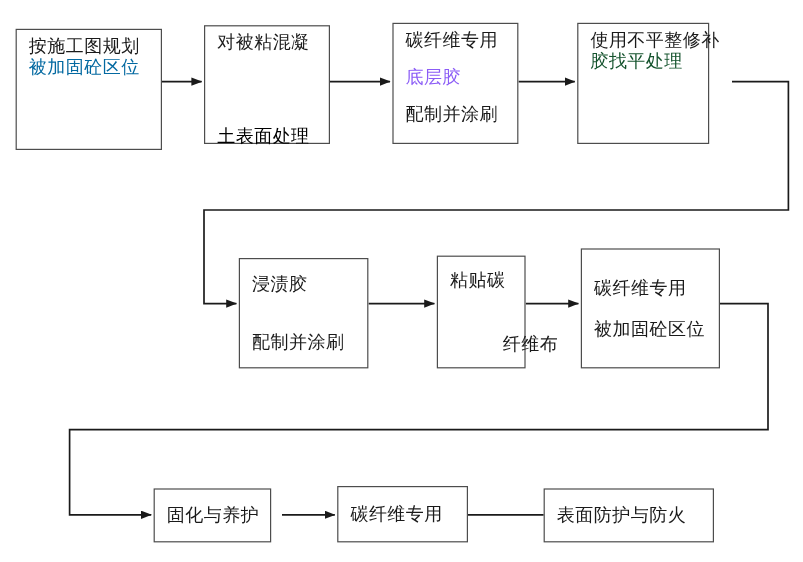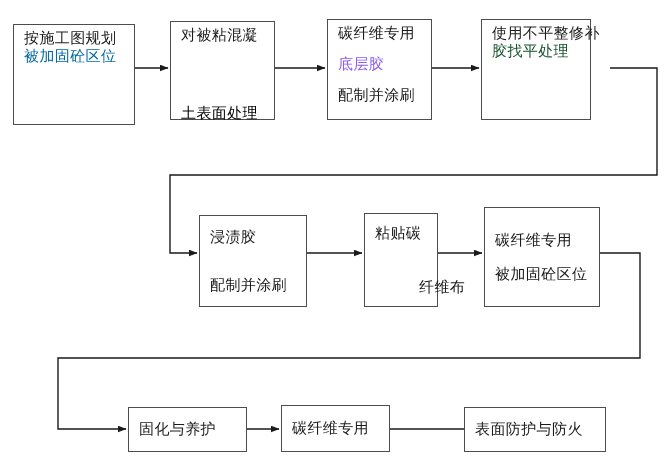--- a/index.html
+++ b/index.html
@@ -98,24 +98,24 @@
         <div class="node-line" style="color: rgb(26, 26, 26);">配制并涂刷</div>
       </div>
       <div class="node-box valign-center gap-tight" style="left: 364px; top: 213px; width: 74px; height: 94px; border-color: rgb(77, 77, 77); gap: 36px;">
         <div class="node-line" style="color: rgb(26, 26, 26);">粘贴碳</div>
         <div class="node-line" style="color: rgb(26, 26, 26); margin-left: 44px;">纤维布</div>
       </div>
       <div class="node-box valign-center gap-wide" style="left: 484px; top: 207px; width: 116px; height: 100px; border-color: rgb(77, 77, 77);">
         <div class="node-line" style="color: rgb(26, 26, 26);">碳纤维专用</div>
         <div class="node-line" style="color: rgb(26, 26, 26);">被加固砼区位</div>
       </div>
-      <div class="node-box valign-center gap-single single" style="left: 128px; top: 407px; width: 119px; height: 45px; border-color: rgb(77, 77, 77);">
+      <div class="node-box valign-center gap-single single" style="left: 128px; top: 407px; width: 98px; height: 45px; border-color: rgb(77, 77, 77);">
         <div class="node-line" style="color: rgb(26, 26, 26);">固化与养护</div>
       </div>
       <div class="node-box valign-center gap-single single" style="left: 281px; top: 405px; width: 109px; height: 47px; border-color: rgb(77, 77, 77);">
         <div class="node-line" style="color: rgb(26, 26, 26);">碳纤维专用</div>
       </div>
-      <div class="node-box valign-center gap-single single" style="left: 464px; top: 407px; width: 142px; height: 45px; border-color: rgb(77, 77, 77);">
+      <div class="node-box valign-center gap-single single" style="left: 453px; top: 407px; width: 142px; height: 45px; border-color: rgb(77, 77, 77);">
         <div class="node-line" style="color: rgb(26, 26, 26);">表面防护与防火</div>
       </div>
     </div>
 
 </div>
 
 </body></html>

